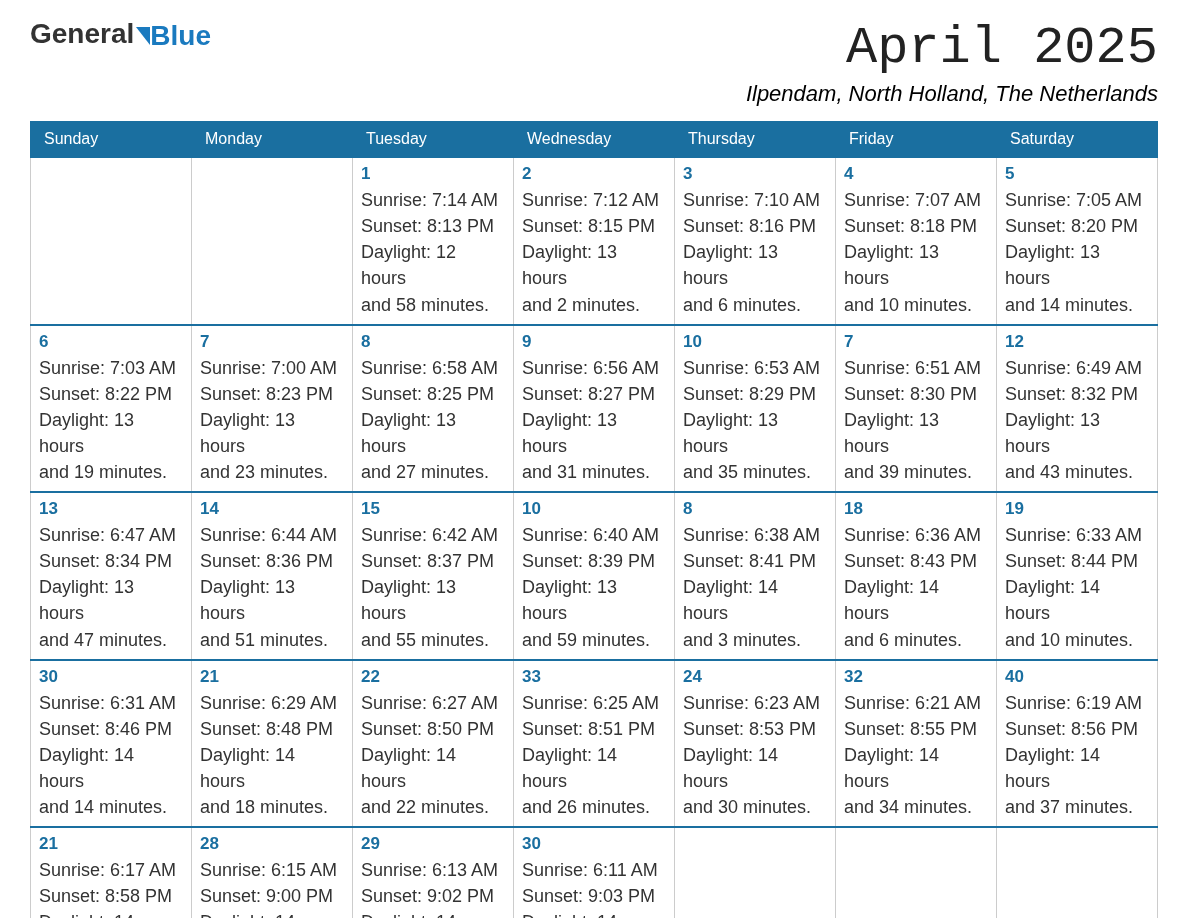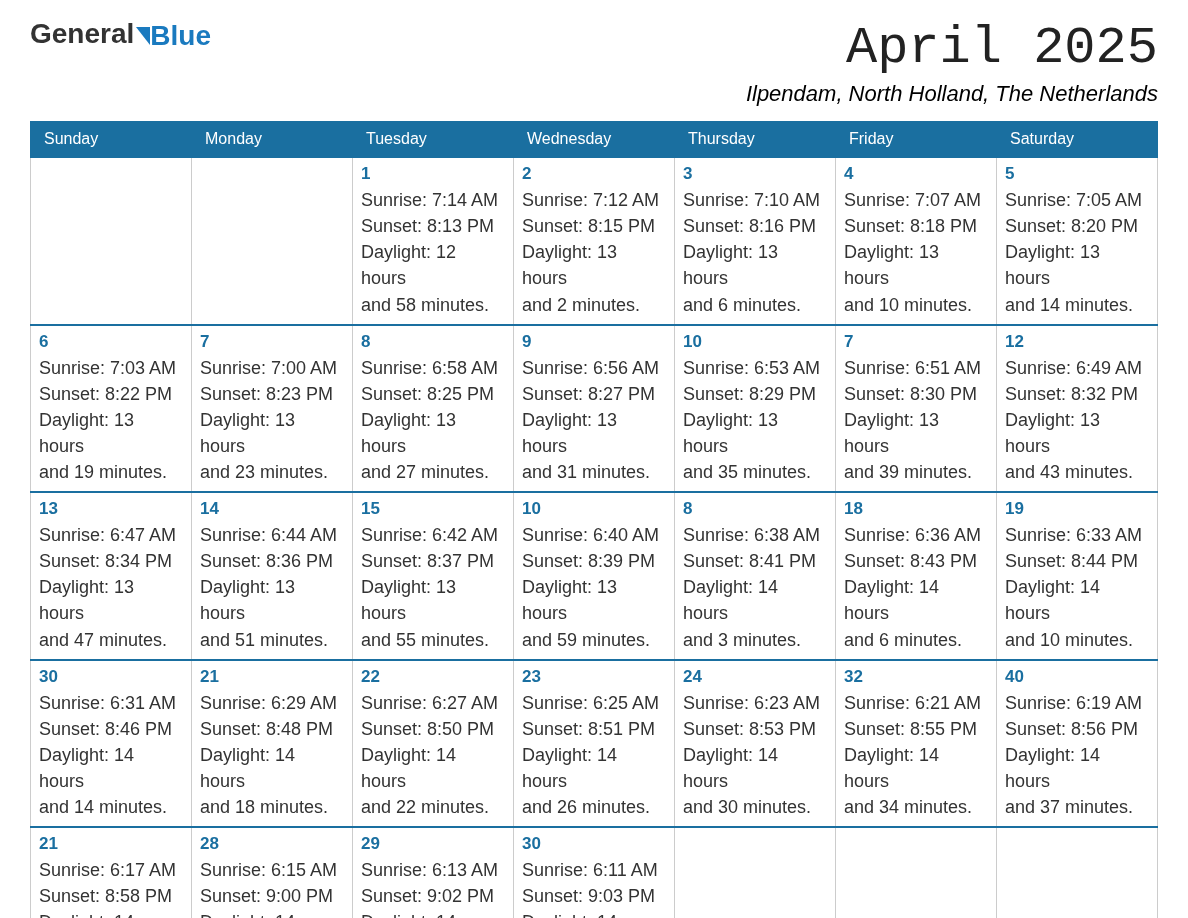--- a/index.html
+++ b/index.html
@@ -230,21 +230,21 @@
         </td>
         <td>
           <span class="day-number">21</span>
           <div class="day-info">Sunrise: 6:29 AM<br>Sunset: 8:48 PM<br>Daylight: 14 hours<br>and 18 minutes.</div>
         </td>
         <td>
           <span class="day-number">22</span>
           <div class="day-info">Sunrise: 6:27 AM<br>Sunset: 8:50 PM<br>Daylight: 14 hours<br>and 22 minutes.</div>
         </td>
         <td>
-          <span class="day-number">23</span>
+          <span class="day-number">33</span>
           <div class="day-info">Sunrise: 6:25 AM<br>Sunset: 8:51 PM<br>Daylight: 14 hours<br>and 26 minutes.</div>
         </td>
         <td>
           <span class="day-number">24</span>
           <div class="day-info">Sunrise: 6:23 AM<br>Sunset: 8:53 PM<br>Daylight: 14 hours<br>and 30 minutes.</div>
         </td>
         <td>
           <span class="day-number">32</span>
           <div class="day-info">Sunrise: 6:21 AM<br>Sunset: 8:55 PM<br>Daylight: 14 hours<br>and 34 minutes.</div>
         </td>

